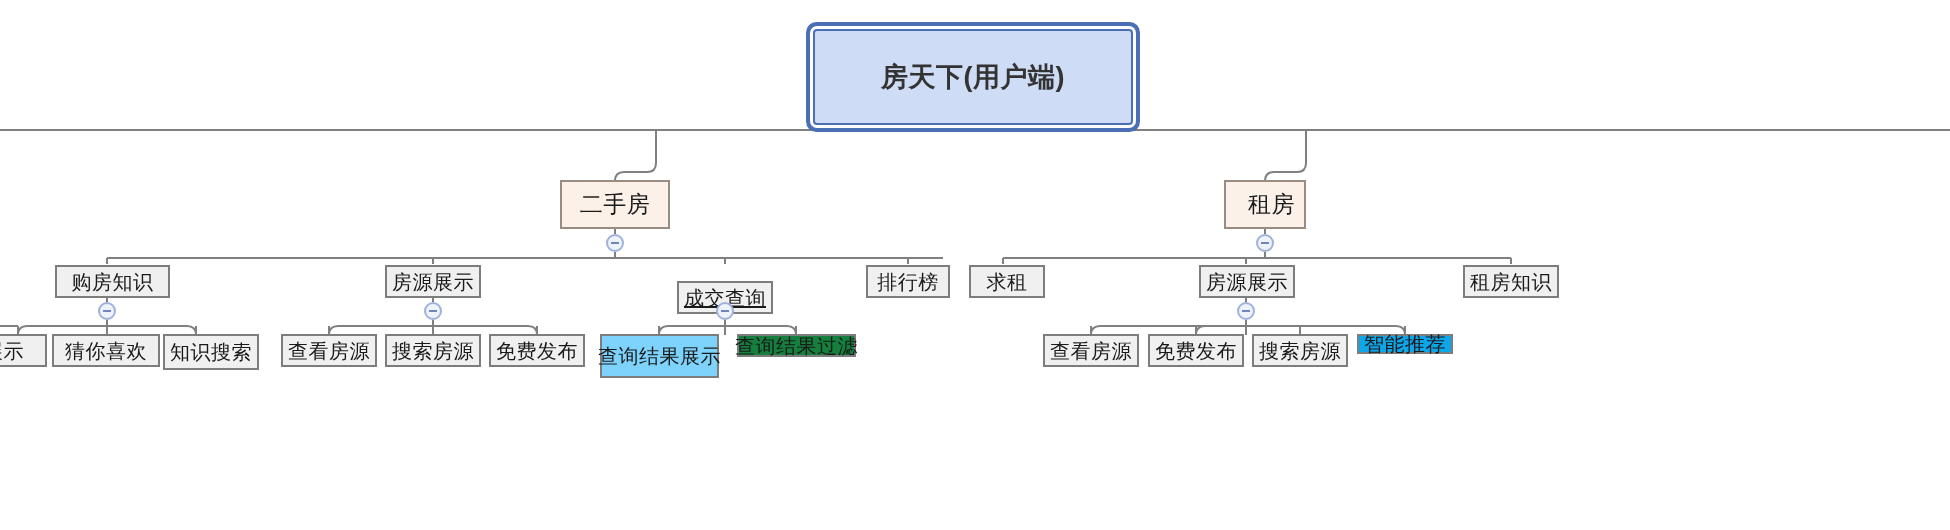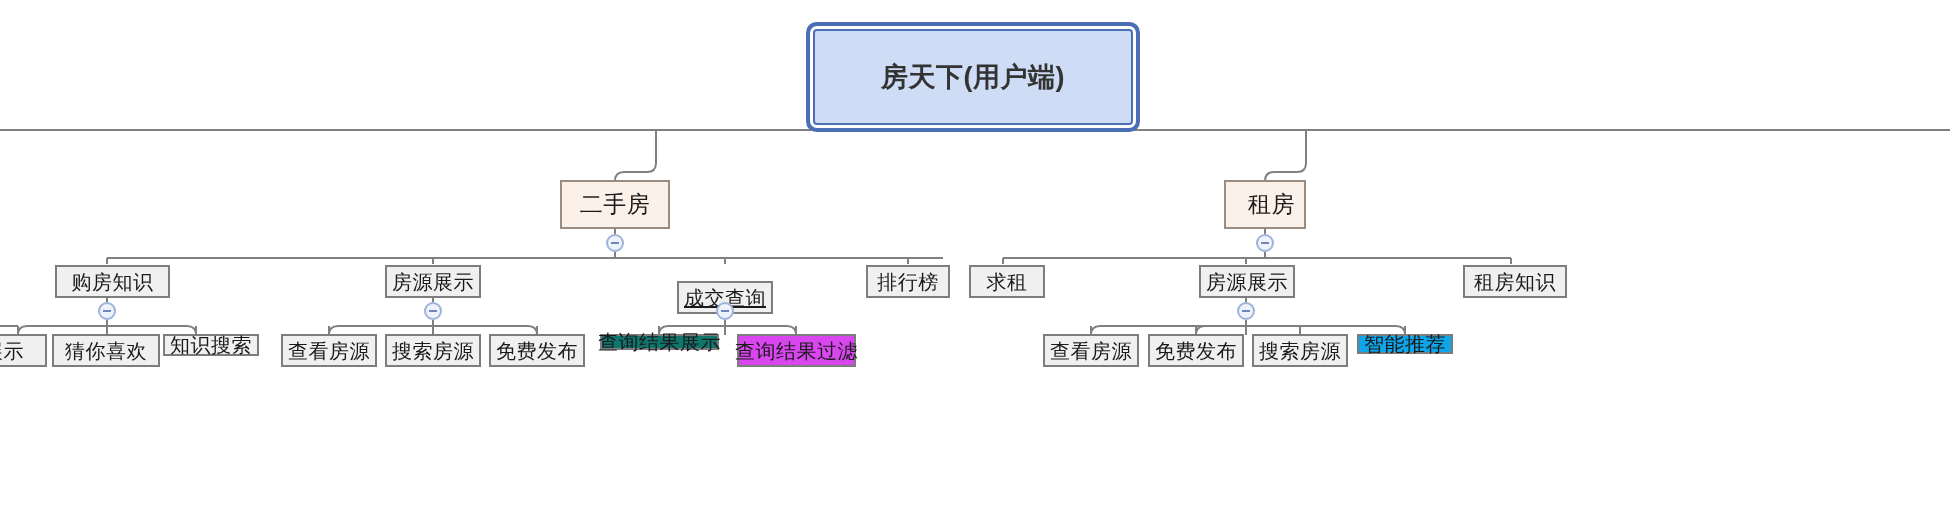--- a/index.html
+++ b/index.html
@@ -173,37 +173,37 @@
   <div class="node leaf" style="left: 385px; top: 265px; width: 96px; height: 33px; background: rgb(240, 240, 240); border-color: rgb(125, 125, 125);">房源展示</div>
 
   <div class="node leaf" style="left: 677px; top: 281px; width: 96px; height: 33px; background: rgb(240, 240, 240); border-color: rgb(125, 125, 125); text-decoration: underline;">成交查询</div>
 
   <div class="node leaf" style="left: 866px; top: 265px; width: 84px; height: 33px; background: rgb(240, 240, 240); border-color: rgb(125, 125, 125);">排行榜</div>
 
   <div class="node leaf" style="left: 969px; top: 265px; width: 76px; height: 33px; background: rgb(240, 240, 240); border-color: rgb(125, 125, 125);">求租</div>
 
   <div class="node leaf" style="left: 1199px; top: 265px; width: 96px; height: 33px; background: rgb(240, 240, 240); border-color: rgb(125, 125, 125);">房源展示</div>
 
-  <div class="node leaf" style="left: 1463px; top: 265px; width: 104px; height: 33px; background: rgb(240, 240, 240); border-color: rgb(125, 125, 125);">租房知识</div>
+  <div class="node leaf" style="left: 1463px; top: 265px; width: 96px; height: 33px; background: rgb(240, 240, 240); border-color: rgb(125, 125, 125);">租房知识</div>
 
   <div class="node leaf" style="left: -40px; top: 334px; width: 87px; height: 33px; background: rgb(240, 240, 240); border-color: rgb(125, 125, 125);">展示</div>
 
   <div class="node leaf" style="left: 52px; top: 334px; width: 108px; height: 33px; background: rgb(240, 240, 240); border-color: rgb(125, 125, 125);">猜你喜欢</div>
 
-  <div class="node leaf" style="left: 163px; top: 334px; width: 96px; height: 22px; background: rgb(240, 240, 240); border-color: rgb(125, 125, 125);">知识搜索</div>
+  <div class="node leaf" style="left: 163px; top: 334px; width: 96px; height: 36px; background: rgb(240, 240, 240); border-color: rgb(125, 125, 125);">知识搜索</div>
 
   <div class="node leaf" style="left: 281px; top: 334px; width: 96px; height: 33px; background: rgb(240, 240, 240); border-color: rgb(125, 125, 125);">查看房源</div>
 
   <div class="node leaf" style="left: 385px; top: 334px; width: 96px; height: 33px; background: rgb(240, 240, 240); border-color: rgb(125, 125, 125);">搜索房源</div>
 
   <div class="node leaf" style="left: 489px; top: 334px; width: 96px; height: 33px; background: rgb(240, 240, 240); border-color: rgb(125, 125, 125);">免费发布</div>
 
-  <div class="node leaf" style="left: 600px; top: 334px; width: 119px; height: 16px; background: #0f766e; border-color: rgb(125, 125, 125);">查询结果展示</div>
-
-  <div class="node leaf" style="left: 737px; top: 334px; width: 119px; height: 33px; background: #d946ef; border-color: rgb(125, 125, 125);">查询结果过滤</div>
+  <div class="node leaf" style="left: 600px; top: 334px; width: 119px; height: 44px; background: #7dd3fc; border-color: rgb(125, 125, 125);">查询结果展示</div>
+
+  <div class="node leaf" style="left: 737px; top: 334px; width: 119px; height: 23px; background: #15803d; border-color: rgb(125, 125, 125);">查询结果过滤</div>
 
   <div class="node leaf" style="left: 1043px; top: 334px; width: 96px; height: 33px; background: rgb(240, 240, 240); border-color: rgb(125, 125, 125);">查看房源</div>
 
   <div class="node leaf" style="left: 1148px; top: 334px; width: 96px; height: 33px; background: rgb(240, 240, 240); border-color: rgb(125, 125, 125);">免费发布</div>
 
   <div class="node leaf" style="left: 1252px; top: 334px; width: 96px; height: 33px; background: rgb(240, 240, 240); border-color: rgb(125, 125, 125);">搜索房源</div>
 
   <div class="node leaf" style="left: 1357px; top: 334px; width: 96px; height: 20px; background: #0ea5e9; border-color: rgb(125, 125, 125);">智能推荐</div>
 
   <div class="toggle" style="left: 606px; top: 234px; background: rgb(238, 242, 251); border-color: rgb(159, 178, 220);"></div>

